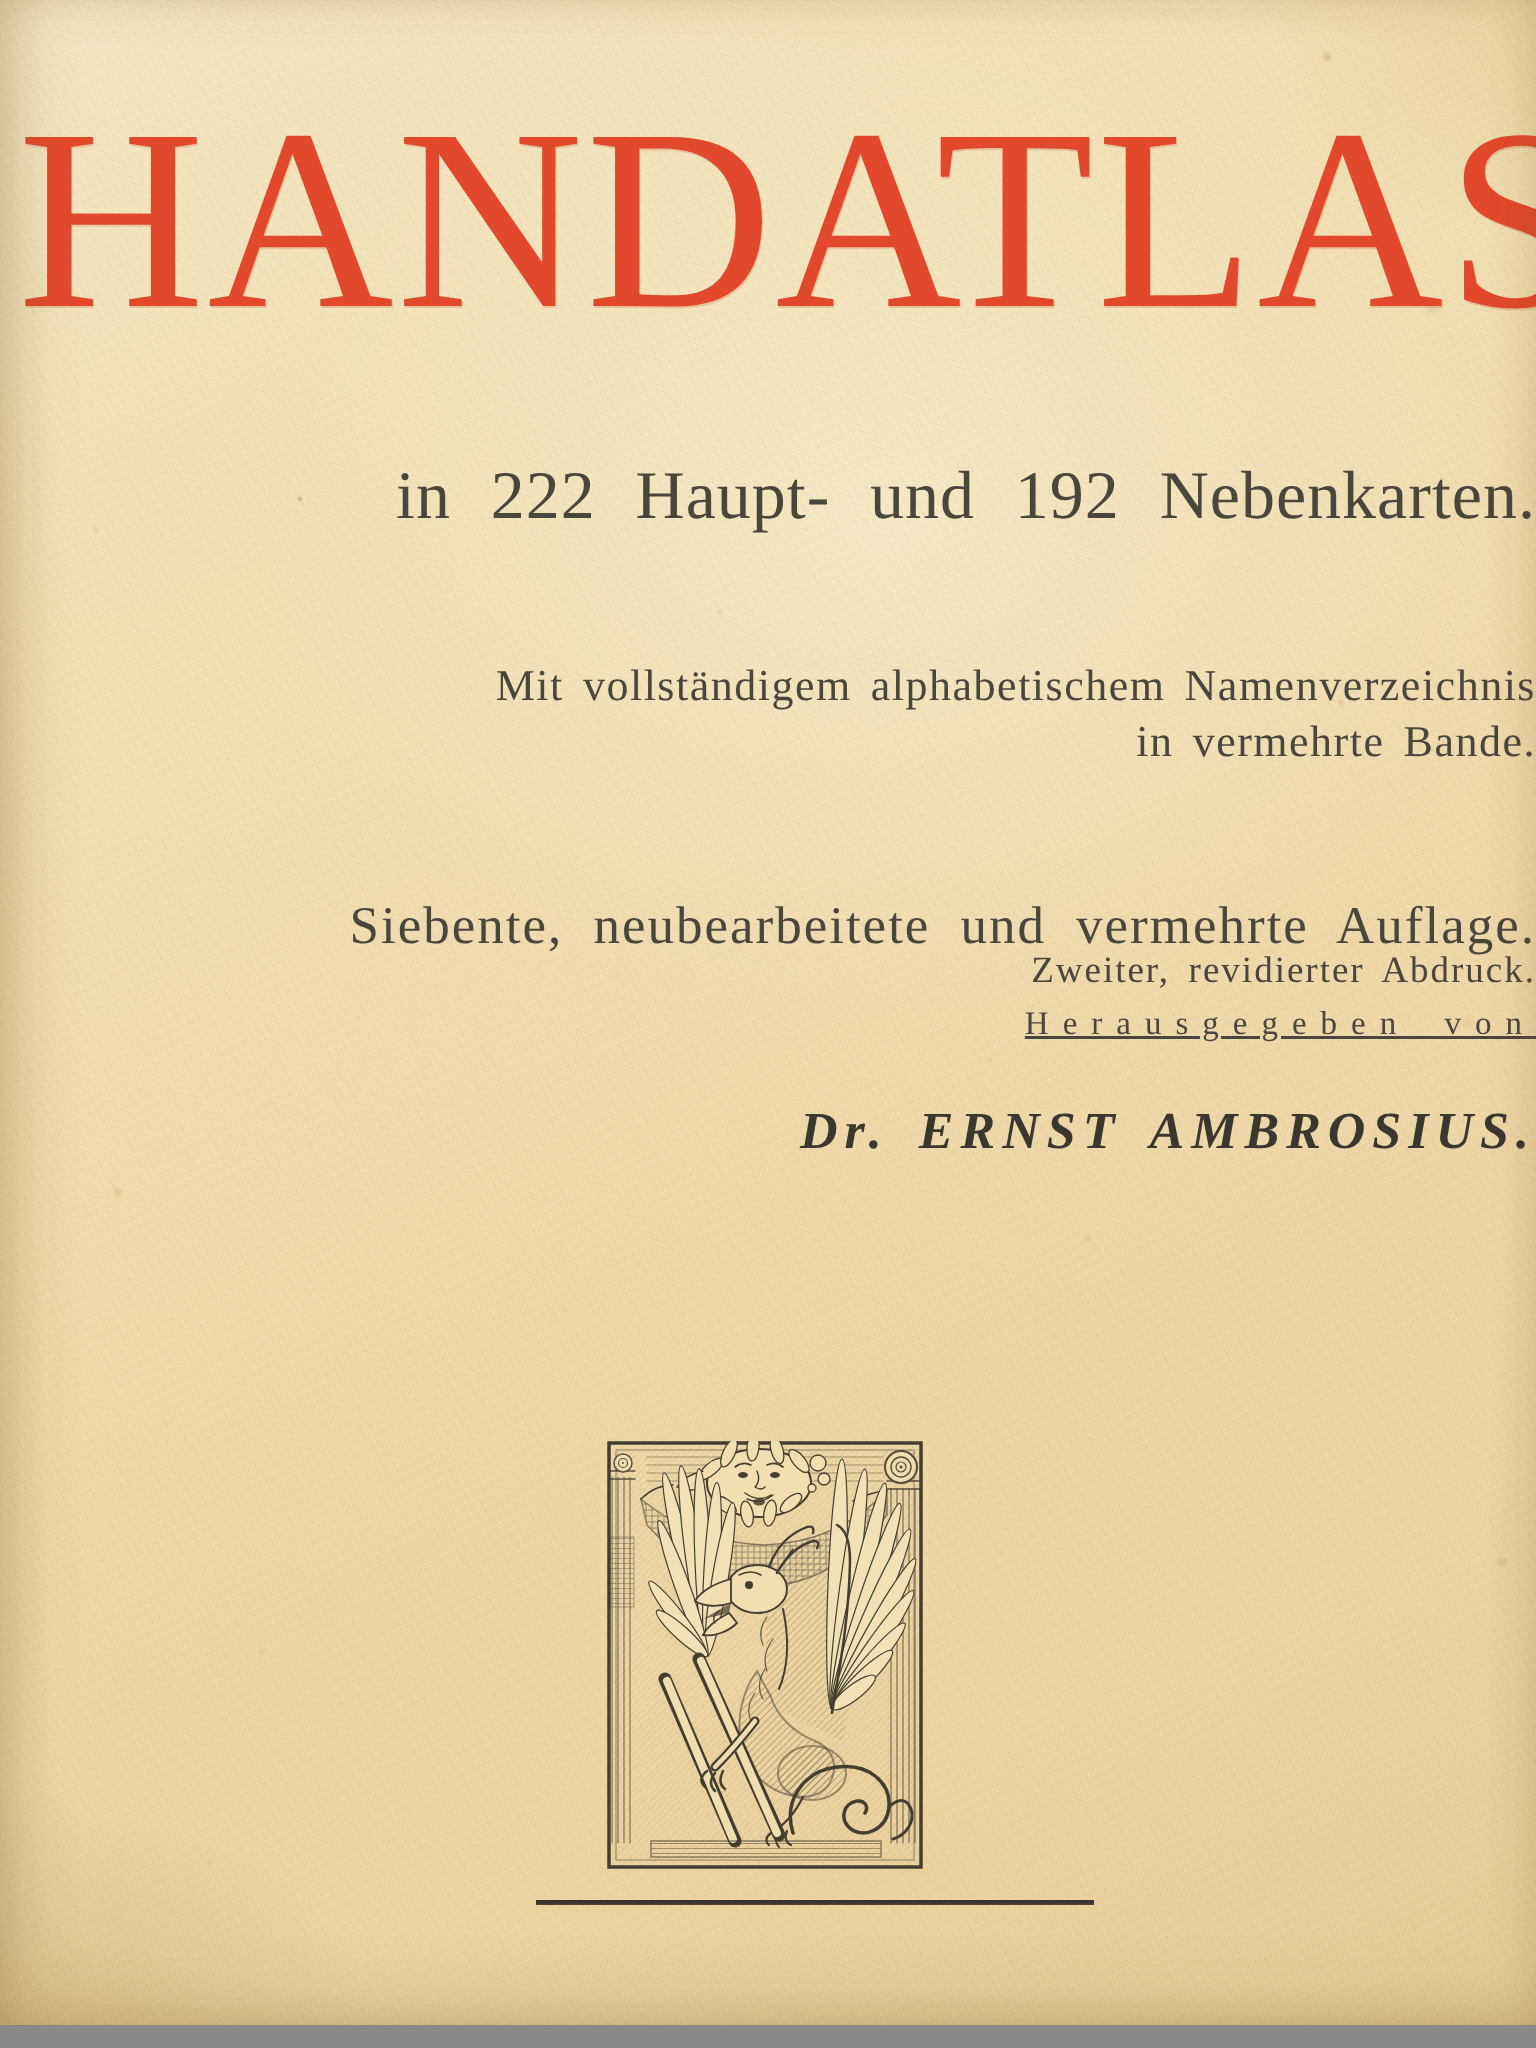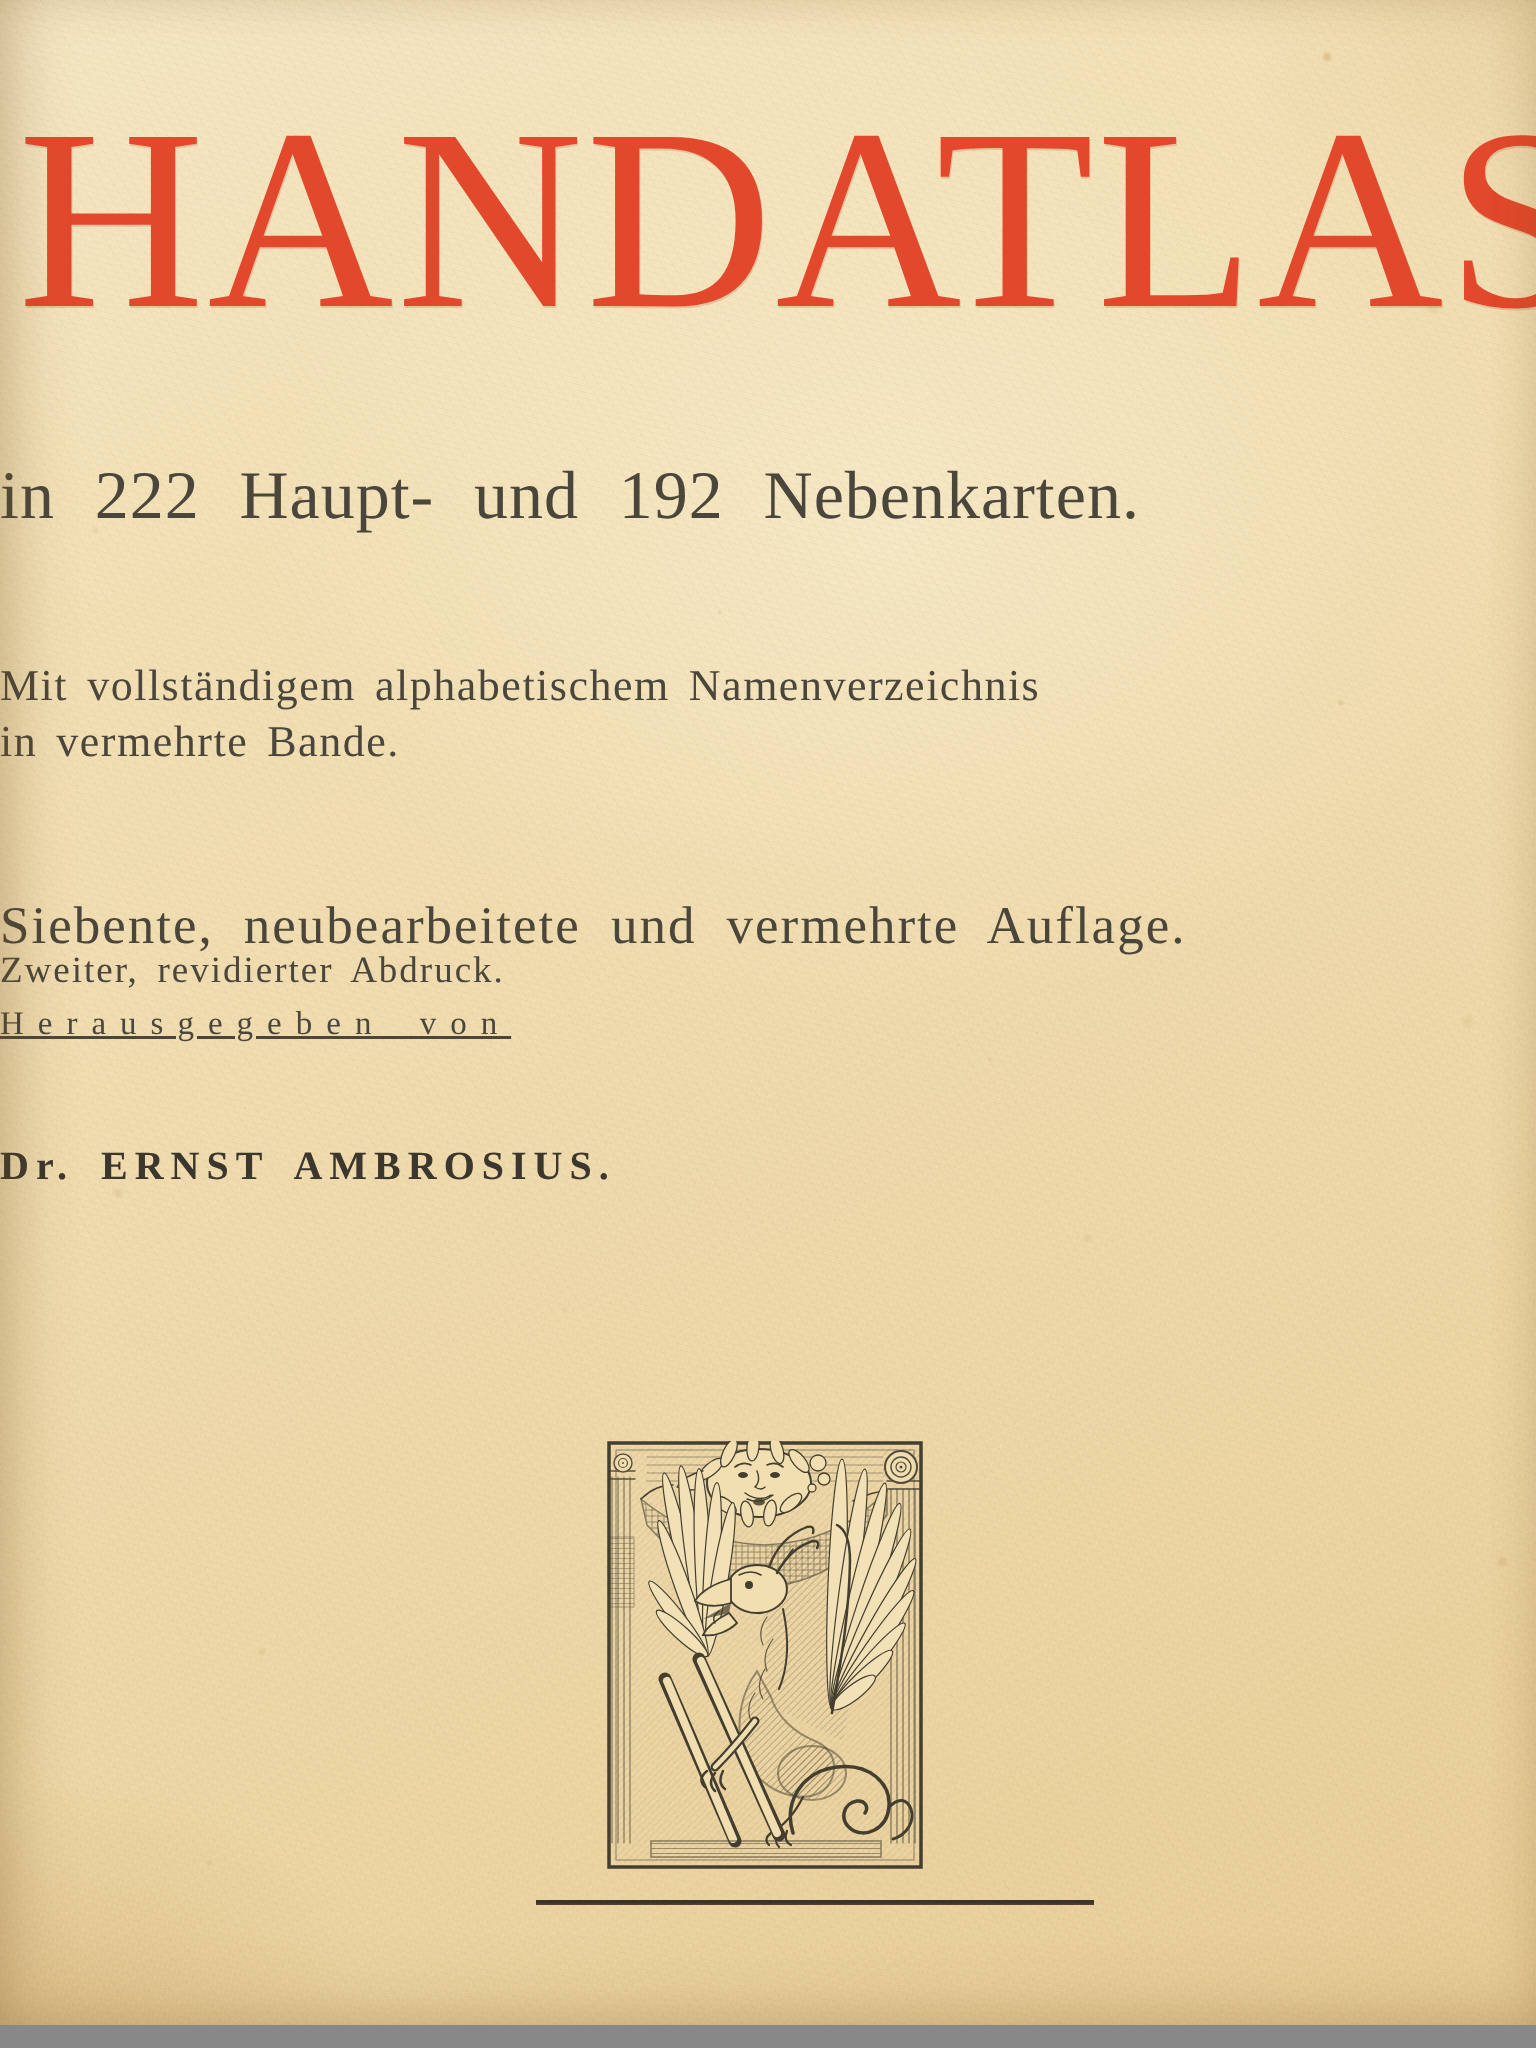--- a/index.html
+++ b/index.html
@@ -41,33 +41,33 @@
       radial-gradient(6px 6px at 565px 1310px, rgba(160,110,45,.12), rgba(160,110,45,0) 70%);
   }
   .vignette{
     position:absolute;inset:0;z-index:4;pointer-events:none;
     box-shadow:
       inset 45px 0 70px -40px rgba(125,90,40,.33),
       inset -25px 0 55px -35px rgba(125,90,40,.22),
       inset 0 -45px 85px -45px rgba(125,90,40,.30),
       inset 0 25px 60px -35px rgba(150,115,60,.16);
   }
-  .txt{position:absolute;left:0;width:100%;text-align:left;z-index:2;color:var(--ink,#4b463c);}
+  .txt{position:absolute;left:0;width:100%;text-align:right;z-index:2;color:var(--ink,#4b463c);}
   .title{
     position:absolute;top:90px;left:18px;margin:0;z-index:2;
     font-size:258px;line-height:1;font-weight:400;white-space:nowrap;
     letter-spacing:3px;color:var(--title-red,#e2492c);
     text-shadow:1px 2px 0 rgba(175,55,25,.18);
   }
   .mapcount{top:461px;font-size:68px;line-height:1;letter-spacing:1px;word-spacing:.32em;}
   .note{top:658px;font-size:44px;line-height:56px;letter-spacing:1.5px;word-spacing:.15em;}
   .edition{top:900px;font-size:53px;line-height:1;letter-spacing:2px;word-spacing:.28em;}
   .printing{top:952px;font-size:37px;line-height:1;letter-spacing:2px;word-spacing:.2em;}
   .pubintro{top:1008px;font-size:33px;line-height:1;letter-spacing:14px;word-spacing:12px;text-decoration:underline;}
-  .editor{top:1146px;font-size:40px;line-height:1;font-weight:700;letter-spacing:7px;word-spacing:10px;color:var(--ink-dark,#3b372f);}
+  .editor{top:1106px;font-size:52px;line-height:1;font-weight:700;letter-spacing:7px;word-spacing:10px;color:var(--ink-dark,#3b372f);font-style:italic;}
   .txt,.title{text-rendering:geometricPrecision;}
   .emblem{position:absolute;left:607px;top:1441px;width:316px;height:428px;z-index:2;}
   .emblem svg{display:block;width:100%;height:100%;}
   .rule{
     position:absolute;left:536px;top:1900px;width:558px;height:5px;z-index:2;
     background:linear-gradient(to bottom,#3a352c 0%,#3a352c 60%,#5d4333 100%);
   }
 </style>
 </head>
 <body>

